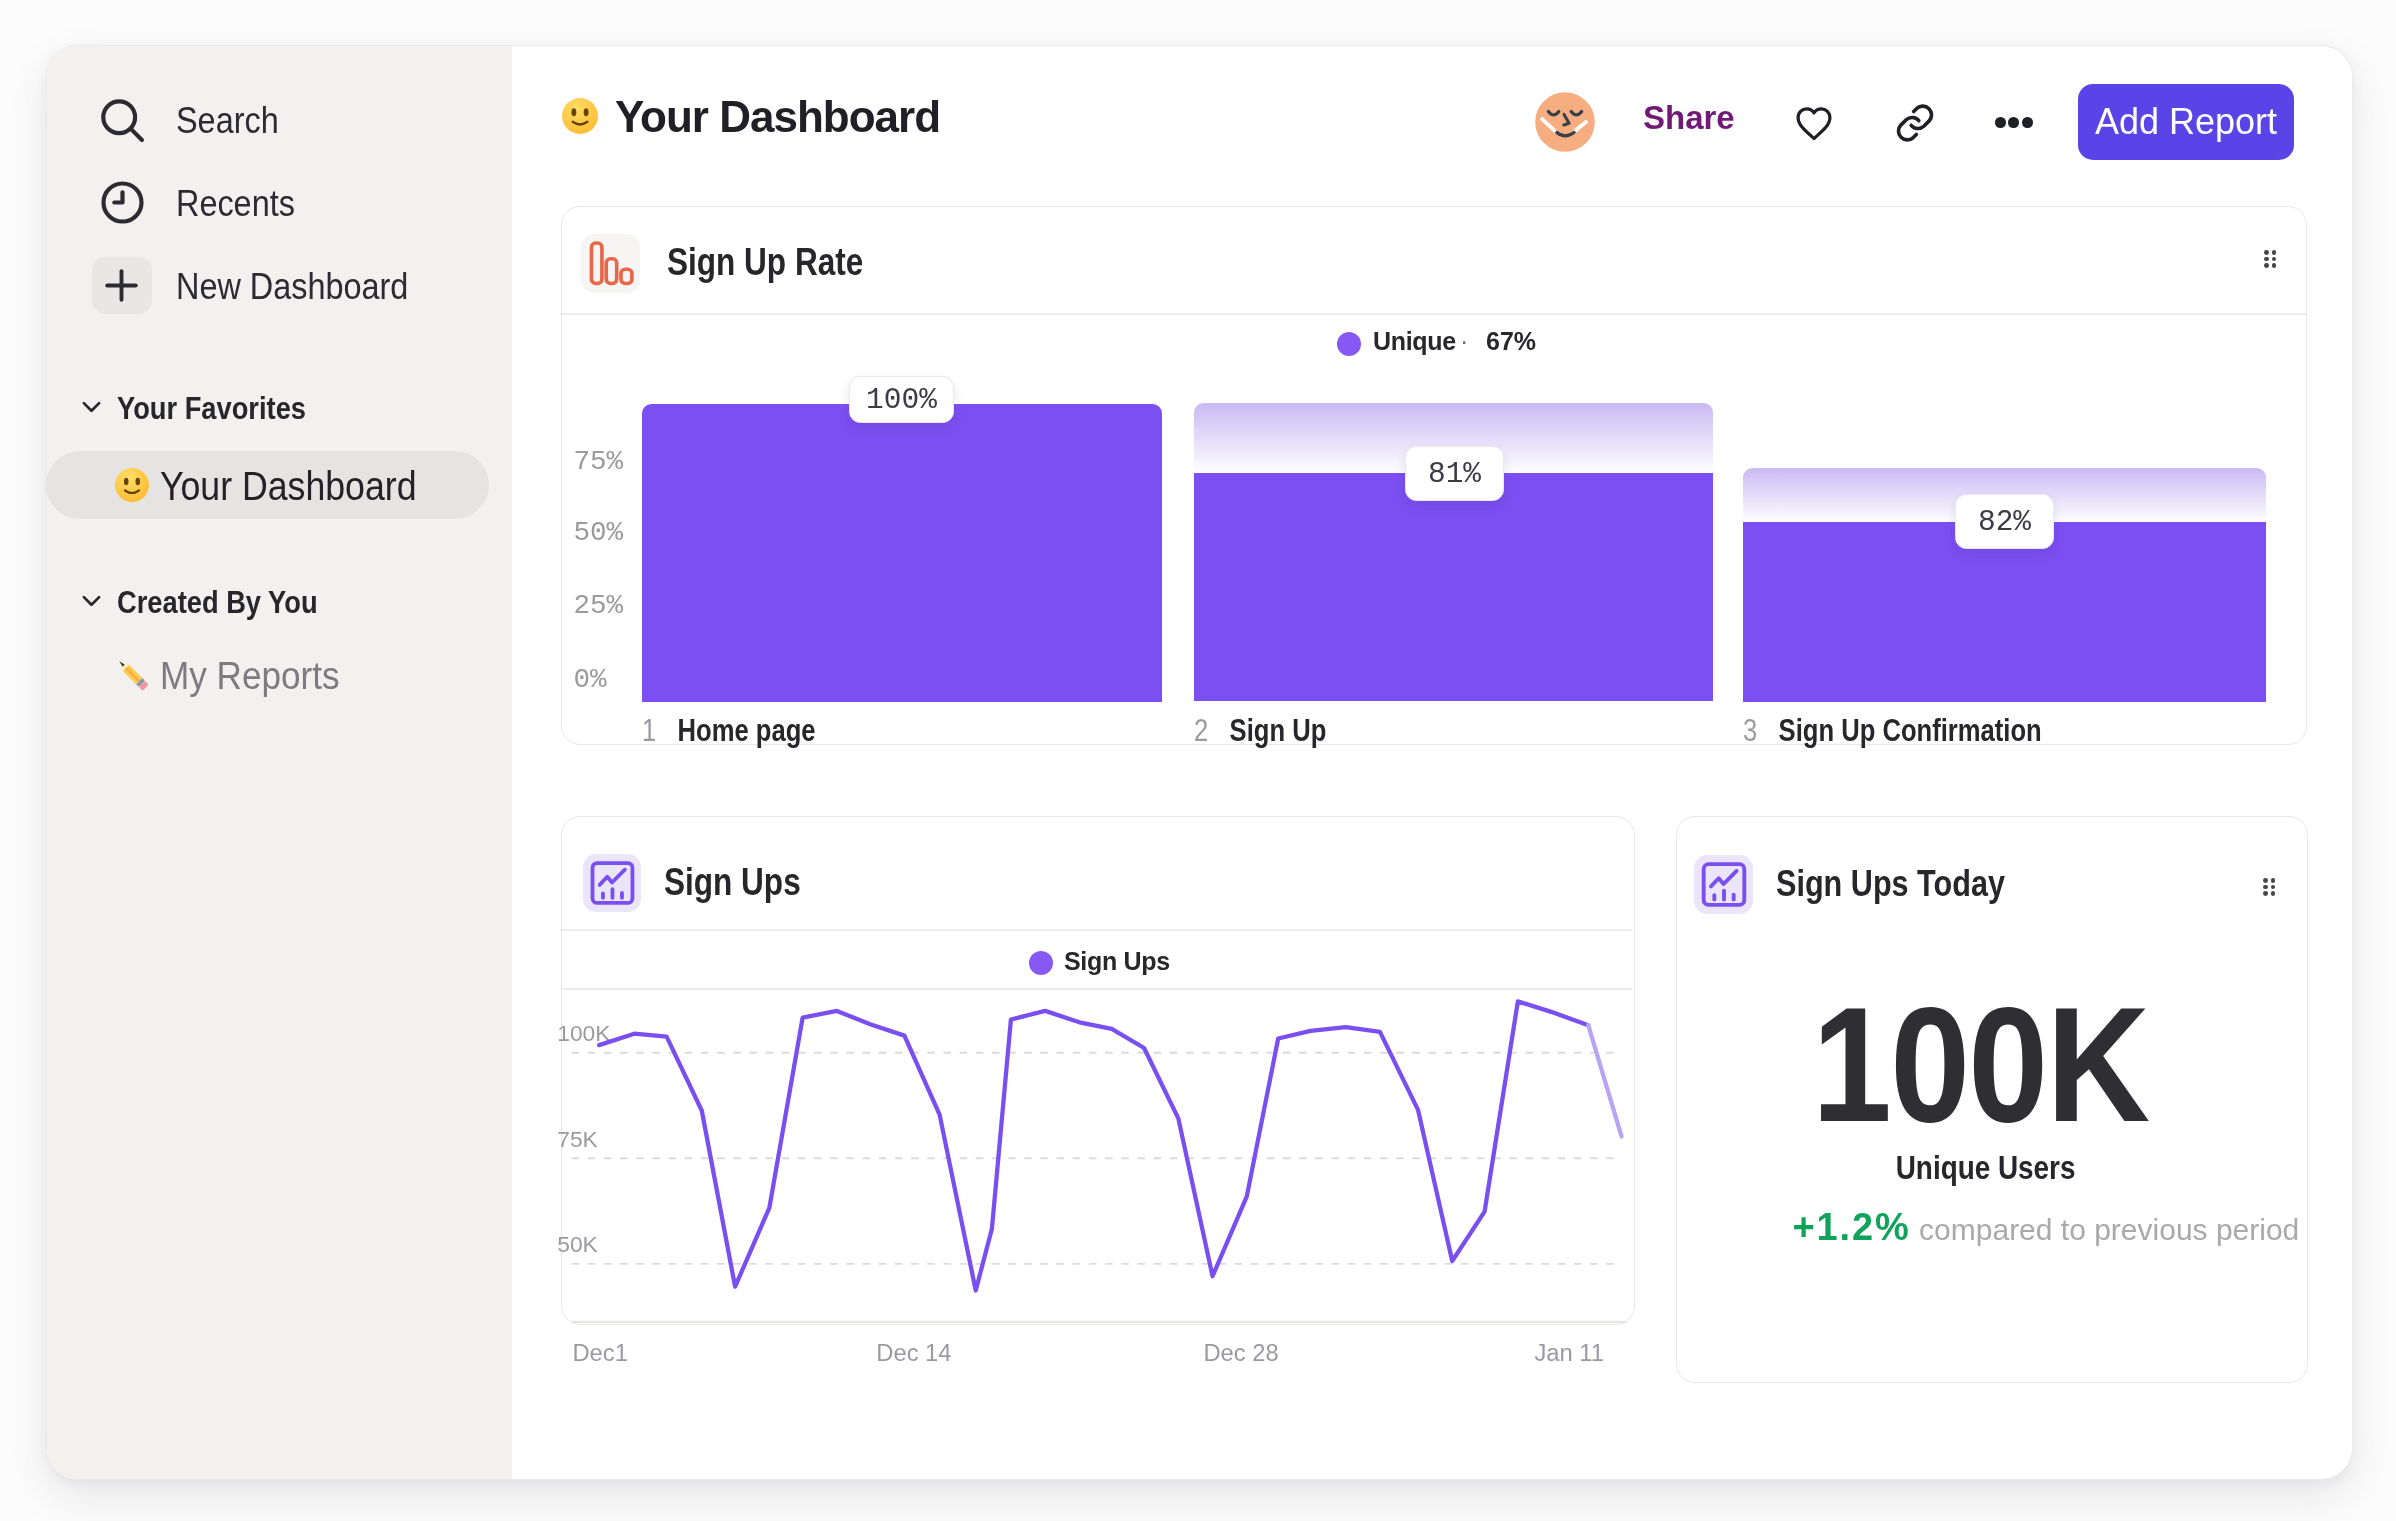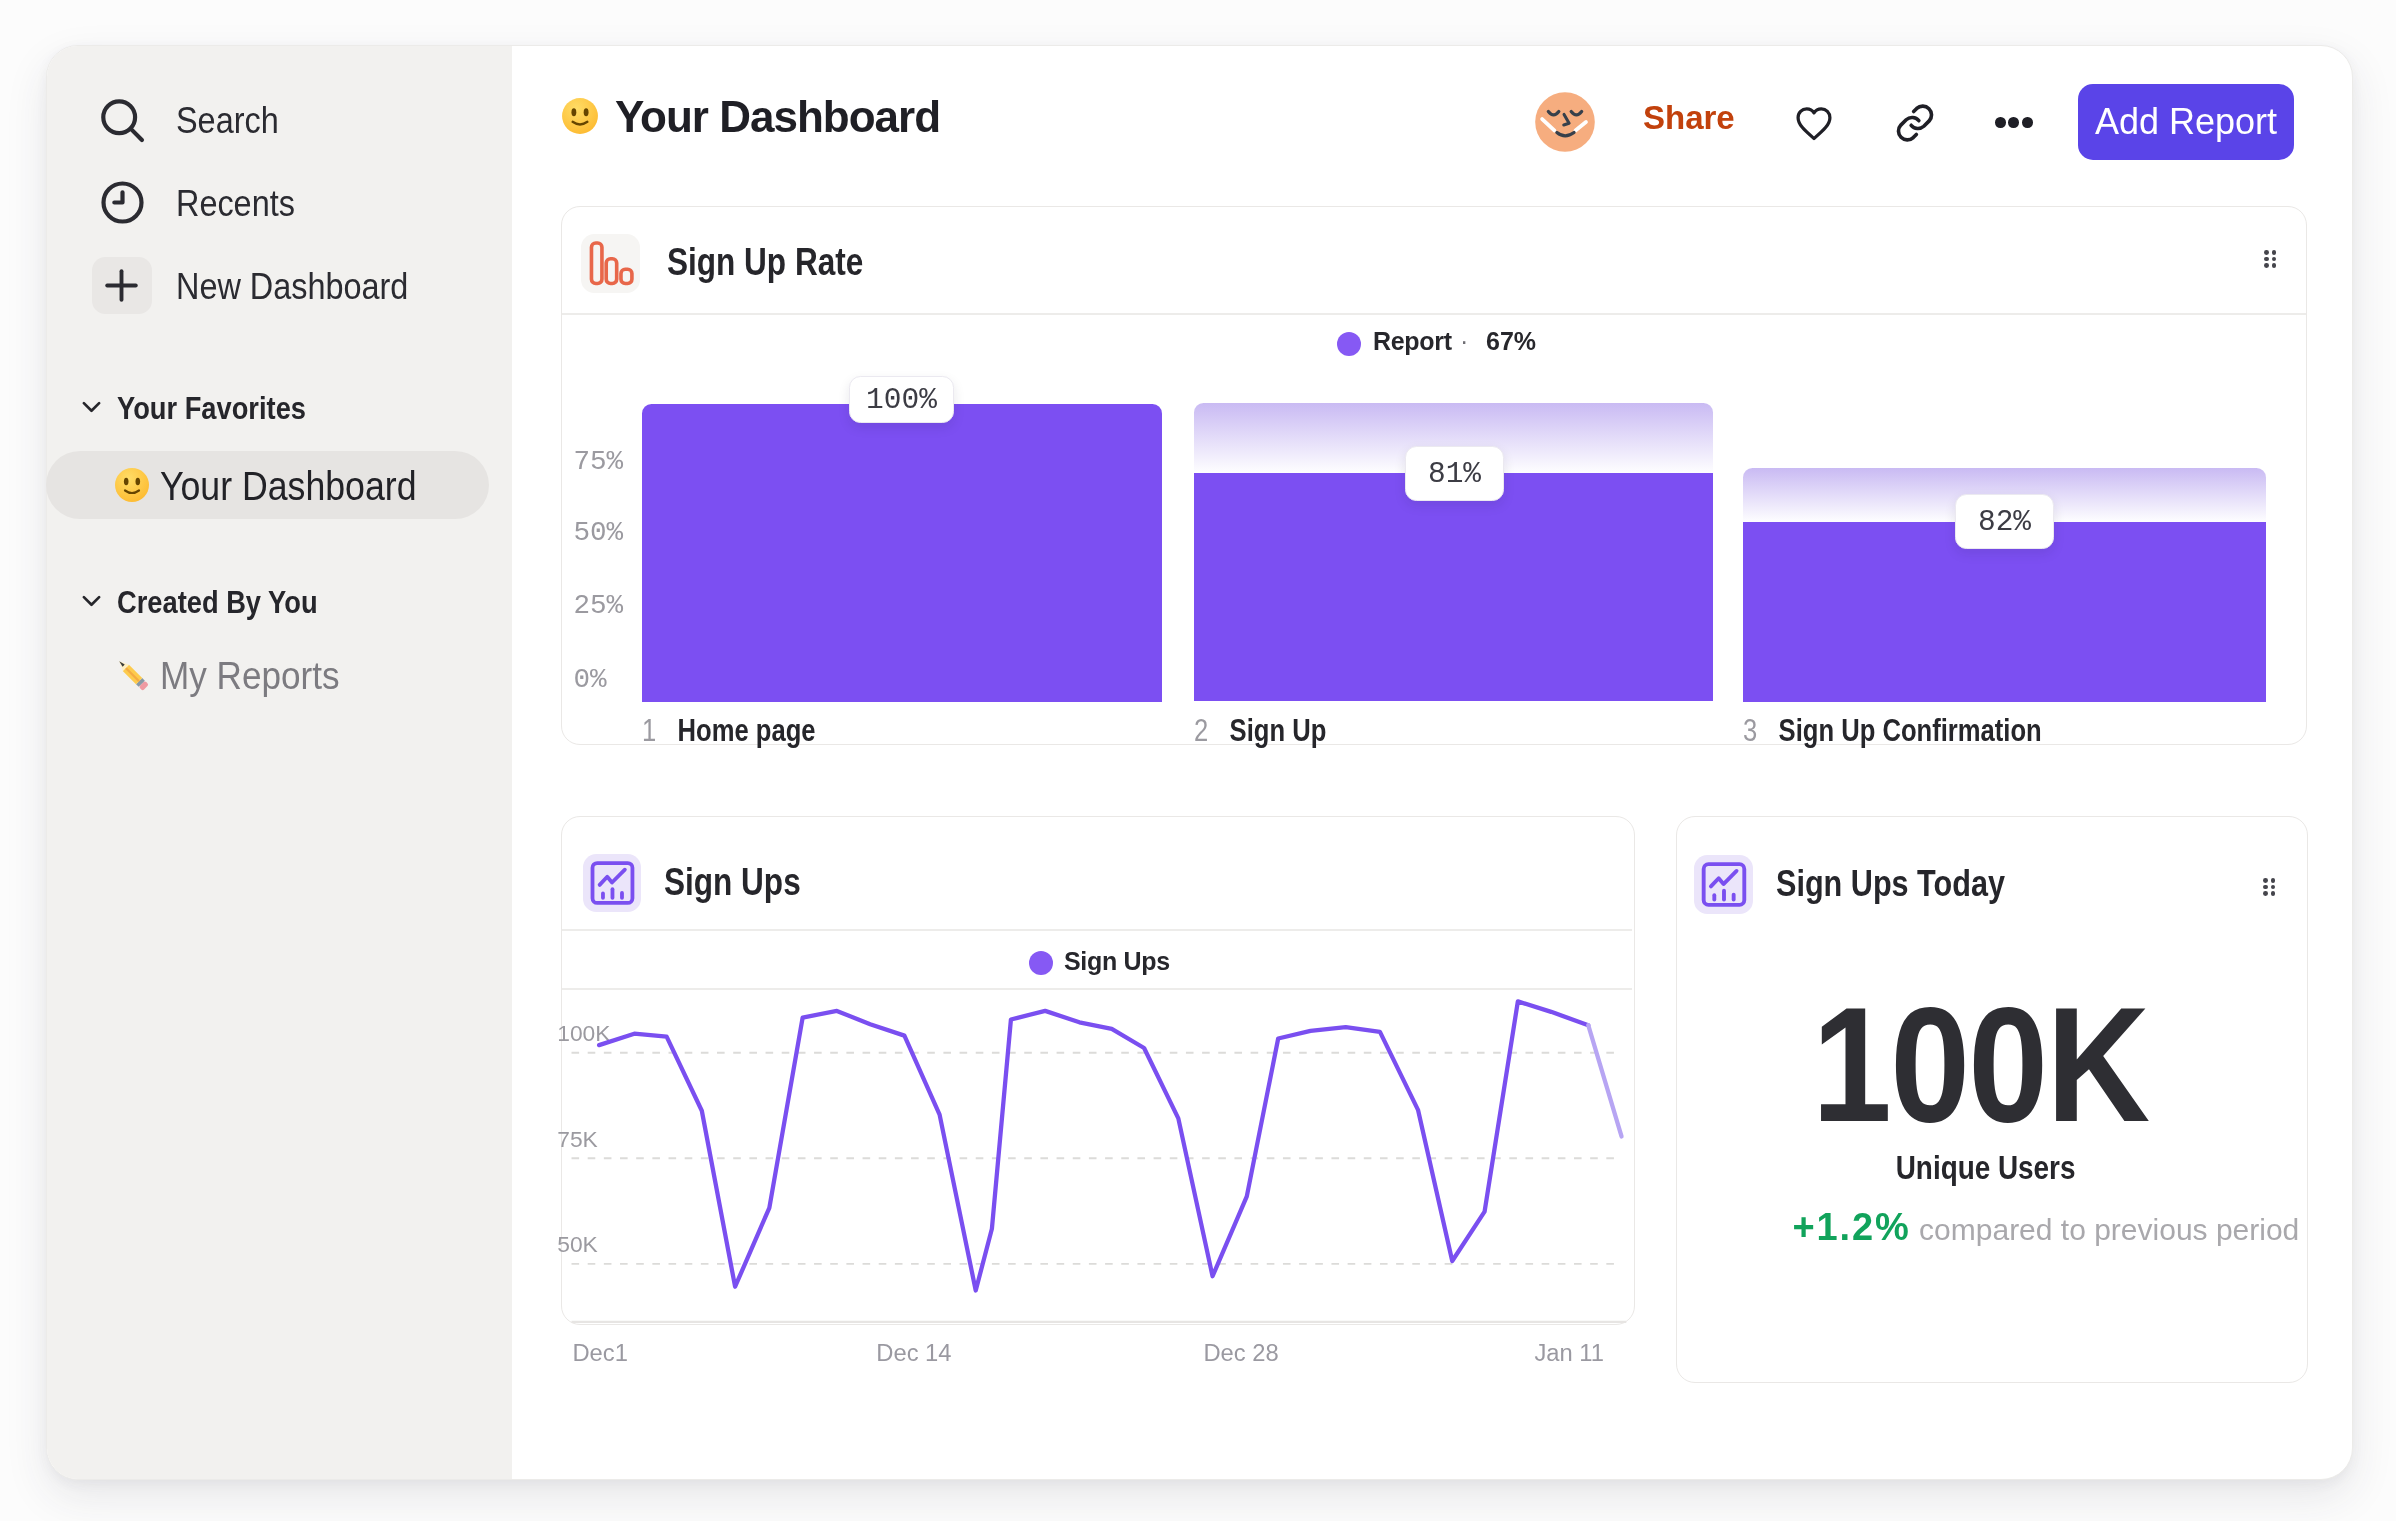--- a/index.html
+++ b/index.html
@@ -94,21 +94,21 @@
 
     <svg class="abs" style="left:1488px;top:46px" width="60" height="60" viewBox="0 0 63 63">
       <circle cx="31.5" cy="31.5" r="31.3" fill="#f6ad7f"></circle>
       <path d="M14 20.5 Q19.5 27.5 25 20.5" fill="none" stroke="#37404b" stroke-width="3.4" stroke-linecap="round"></path>
       <path d="M38 20.5 Q43.5 27.5 49 20.5" fill="none" stroke="#37404b" stroke-width="3.4" stroke-linecap="round"></path>
       <path d="M30.5 23.5 L35.8 32.8 L30.2 34.6" fill="none" stroke="#37404b" stroke-width="3.2" stroke-linecap="round" stroke-linejoin="round"></path>
       <line x1="7.5" y1="28.5" x2="20.5" y2="40.5" stroke="#ffffff" stroke-width="4" stroke-linecap="round"></line>
       <line x1="42.5" y1="40.5" x2="53.5" y2="31.5" stroke="#ffffff" stroke-width="4" stroke-linecap="round"></line>
       <path d="M23 42.5 Q31.5 49.5 41 42.5" fill="none" stroke="#37404b" stroke-width="3.4" stroke-linecap="round"></path>
     </svg>
-    <div class="abs" style="left:1596px;top:53px;font-size:33px;font-weight:600;color:#c2410c">Share</div>
+    <div class="abs" style="left:1596px;top:53px;font-size:33px;font-weight:600;color:#701a75">Share</div>
     <svg class="abs" style="left:1744px;top:54px" width="46" height="46" viewBox="0 0 24 24" fill="none" stroke="#1f1f26" stroke-width="1.7" stroke-linejoin="round">
       <path d="M12 20.1 C7.2 15.9 3.7 12.9 3.7 9.2 3.7 6.5 5.7 4.6 8.2 4.6 9.8 4.6 11.2 5.4 12 6.7 12.8 5.4 14.2 4.6 15.8 4.6 18.3 4.6 20.3 6.5 20.3 9.2 20.3 12.9 16.8 15.9 12 20.1 Z"></path>
     </svg>
     <svg class="abs" style="left:1845px;top:54px" width="46" height="46" viewBox="0 0 24 24" fill="none" stroke="#1f1f26" stroke-width="1.9" stroke-linecap="round" stroke-linejoin="round">
       <path d="M10 13.2 a4.6 4.6 0 0 0 6.6 .5 l2.8 -2.8 a4.6 4.6 0 0 0 -6.5 -6.5 l-1.6 1.6"></path>
       <path d="M14 10.8 a4.6 4.6 0 0 0 -6.6 -.5 l-2.8 2.8 a4.6 4.6 0 0 0 6.5 6.5 l1.6 -1.6"></path>
     </svg>
     <div class="abs" style="left:1948px;top:71px;width:88px;height:11.4px">
       <i style="position:absolute;left:0;width:10.5px;height:10.5px;border-radius:50%;background:#1f1f26"></i>
       <i style="position:absolute;left:13.3px;width:10.5px;height:10.5px;border-radius:50%;background:#1f1f26"></i>
@@ -127,21 +127,21 @@
       <div class="dot6" style="left:1702px;top:43px">
         <i style="left:0;top:0"></i>
           <i style="left:7.6px;top:0"></i>
           <i style="left:0;top:6.7px"></i>
           <i style="left:7.6px;top:6.7px"></i>
           <i style="left:0;top:13.3px"></i>
           <i style="left:7.6px;top:13.3px"></i>
       </div>
       <div class="abs" style="left:0;top:106px;width:1744px;height:1.9px;background:#edecea"></div>
       <div class="abs" style="left:775px;top:125px;width:24px;height:24px;border-radius:50%;background:#8659f4"></div>
-      <div class="abs" style="left:811px;top:120px;font-size:25px;line-height:29.5px;font-weight:600;color:#27272c;letter-spacing:-0.3px">Report</div>
+      <div class="abs" style="left:811px;top:120px;font-size:25px;line-height:29.5px;font-weight:600;color:#27272c;letter-spacing:-0.3px">Unique</div>
       <div class="abs" style="left:898px;top:120px;font-size:25px;line-height:29.5px;color:#6f6e74">·</div>
       <div class="abs" style="left:924px;top:120px;font-size:25px;line-height:29.5px;font-weight:600;color:#27272c">67%</div>
       <div class="ylab" style="left:11.4px;top:239px">75%</div>
       <div class="ylab" style="left:11.4px;top:310px">50%</div>
       <div class="ylab" style="left:11.4px;top:383px">25%</div>
       <div class="ylab" style="left:11.4px;top:457px">0%</div>
 
       <div class="abs" style="left:80px;top:197px;width:520px;height:298px;background:#7c4ff2;border-radius:9.5px 9.5px 0 0"></div>
       <div class="abs" style="left:632px;top:196px;width:519px;height:70px;background:linear-gradient(#c9baf3,#fefeff);border-radius:9.5px 9.5px 0 0"></div>
       <div class="abs" style="left:632px;top:266px;width:519px;height:228px;background:#7c4ff2"></div>

